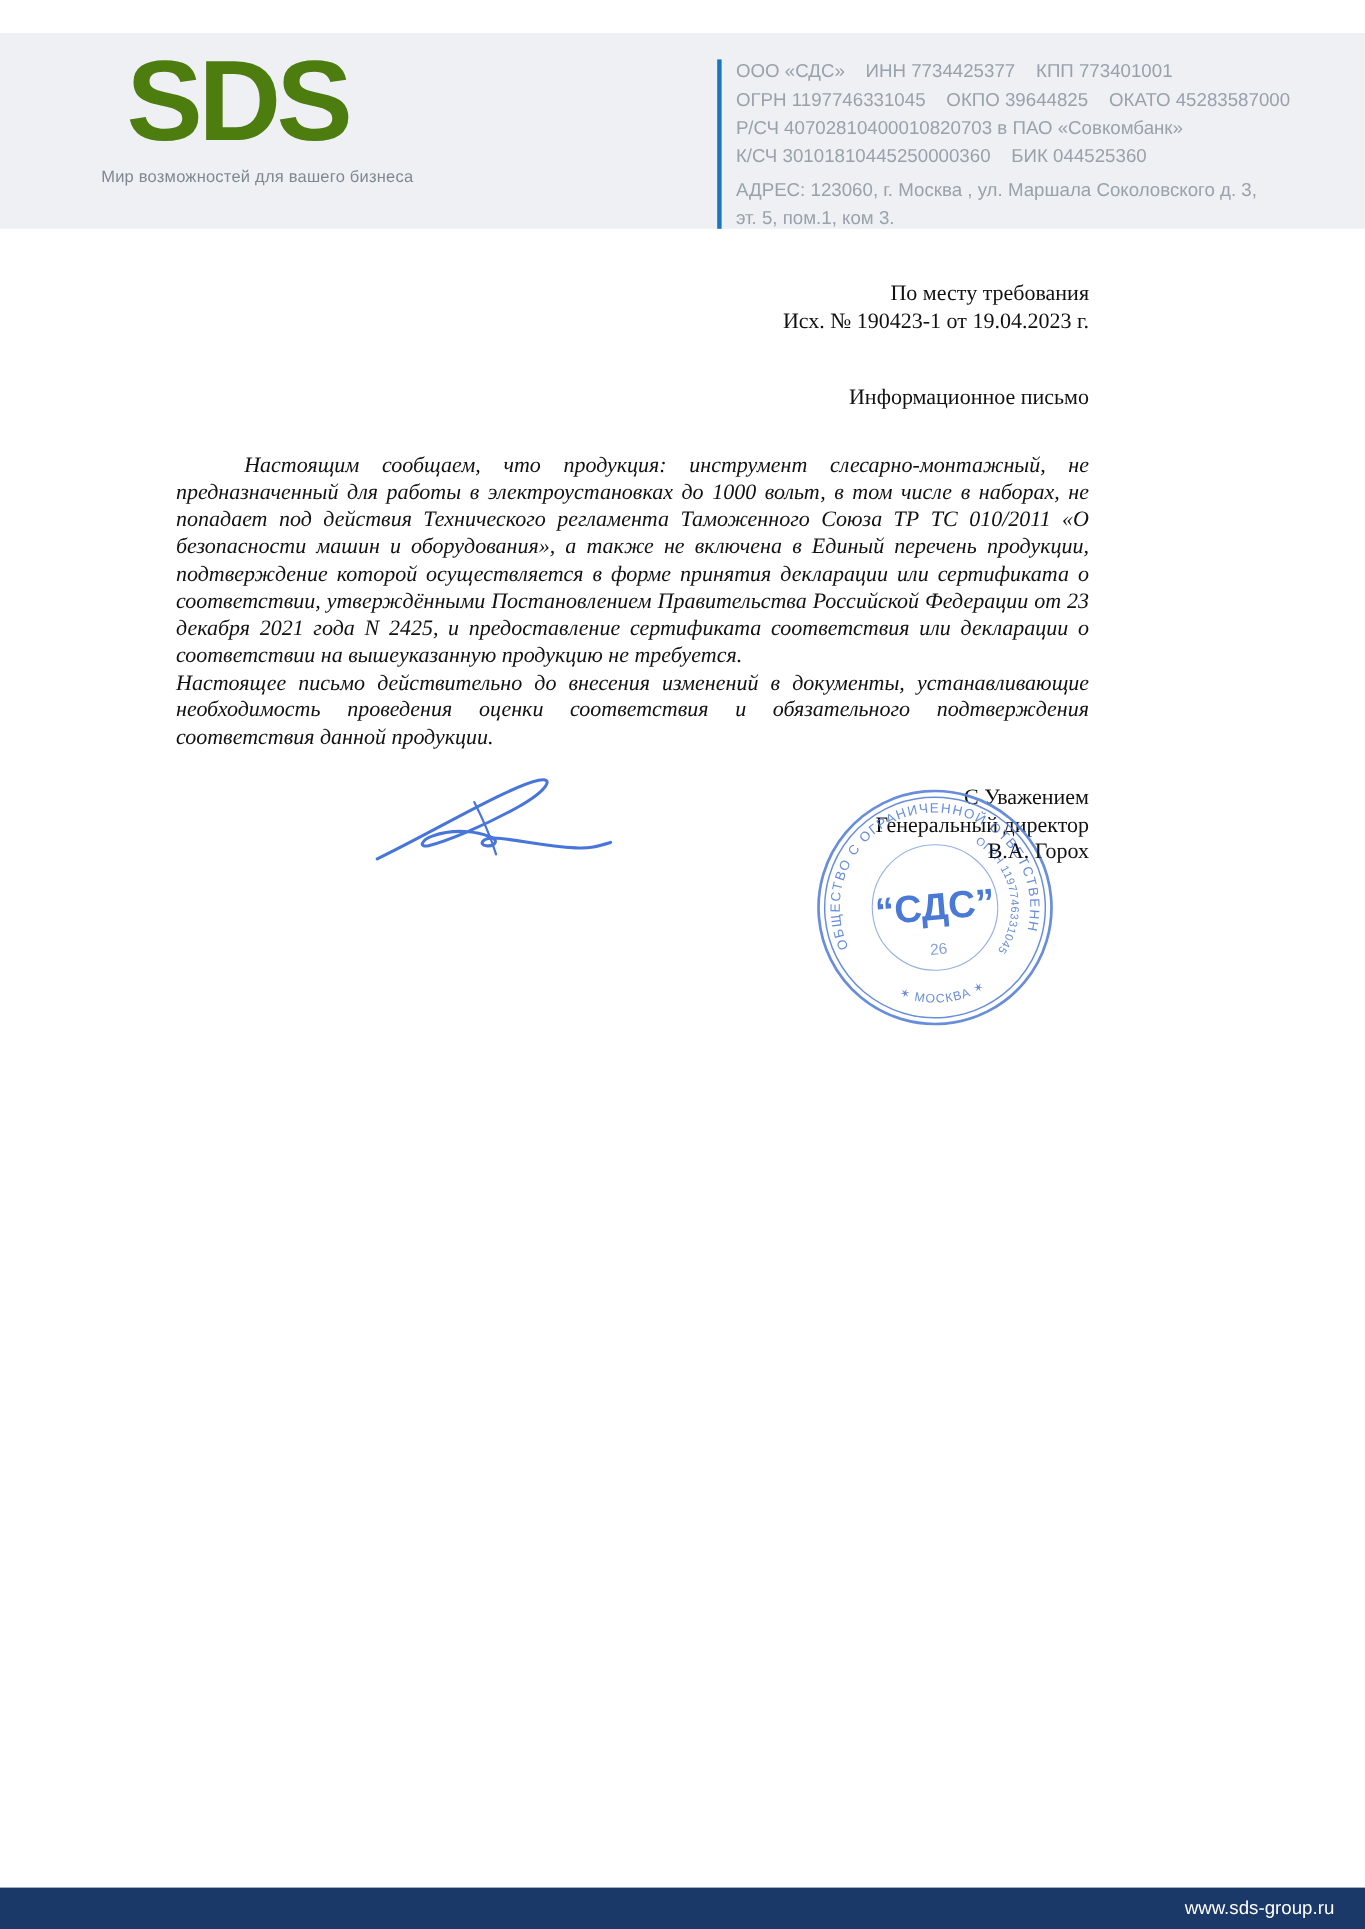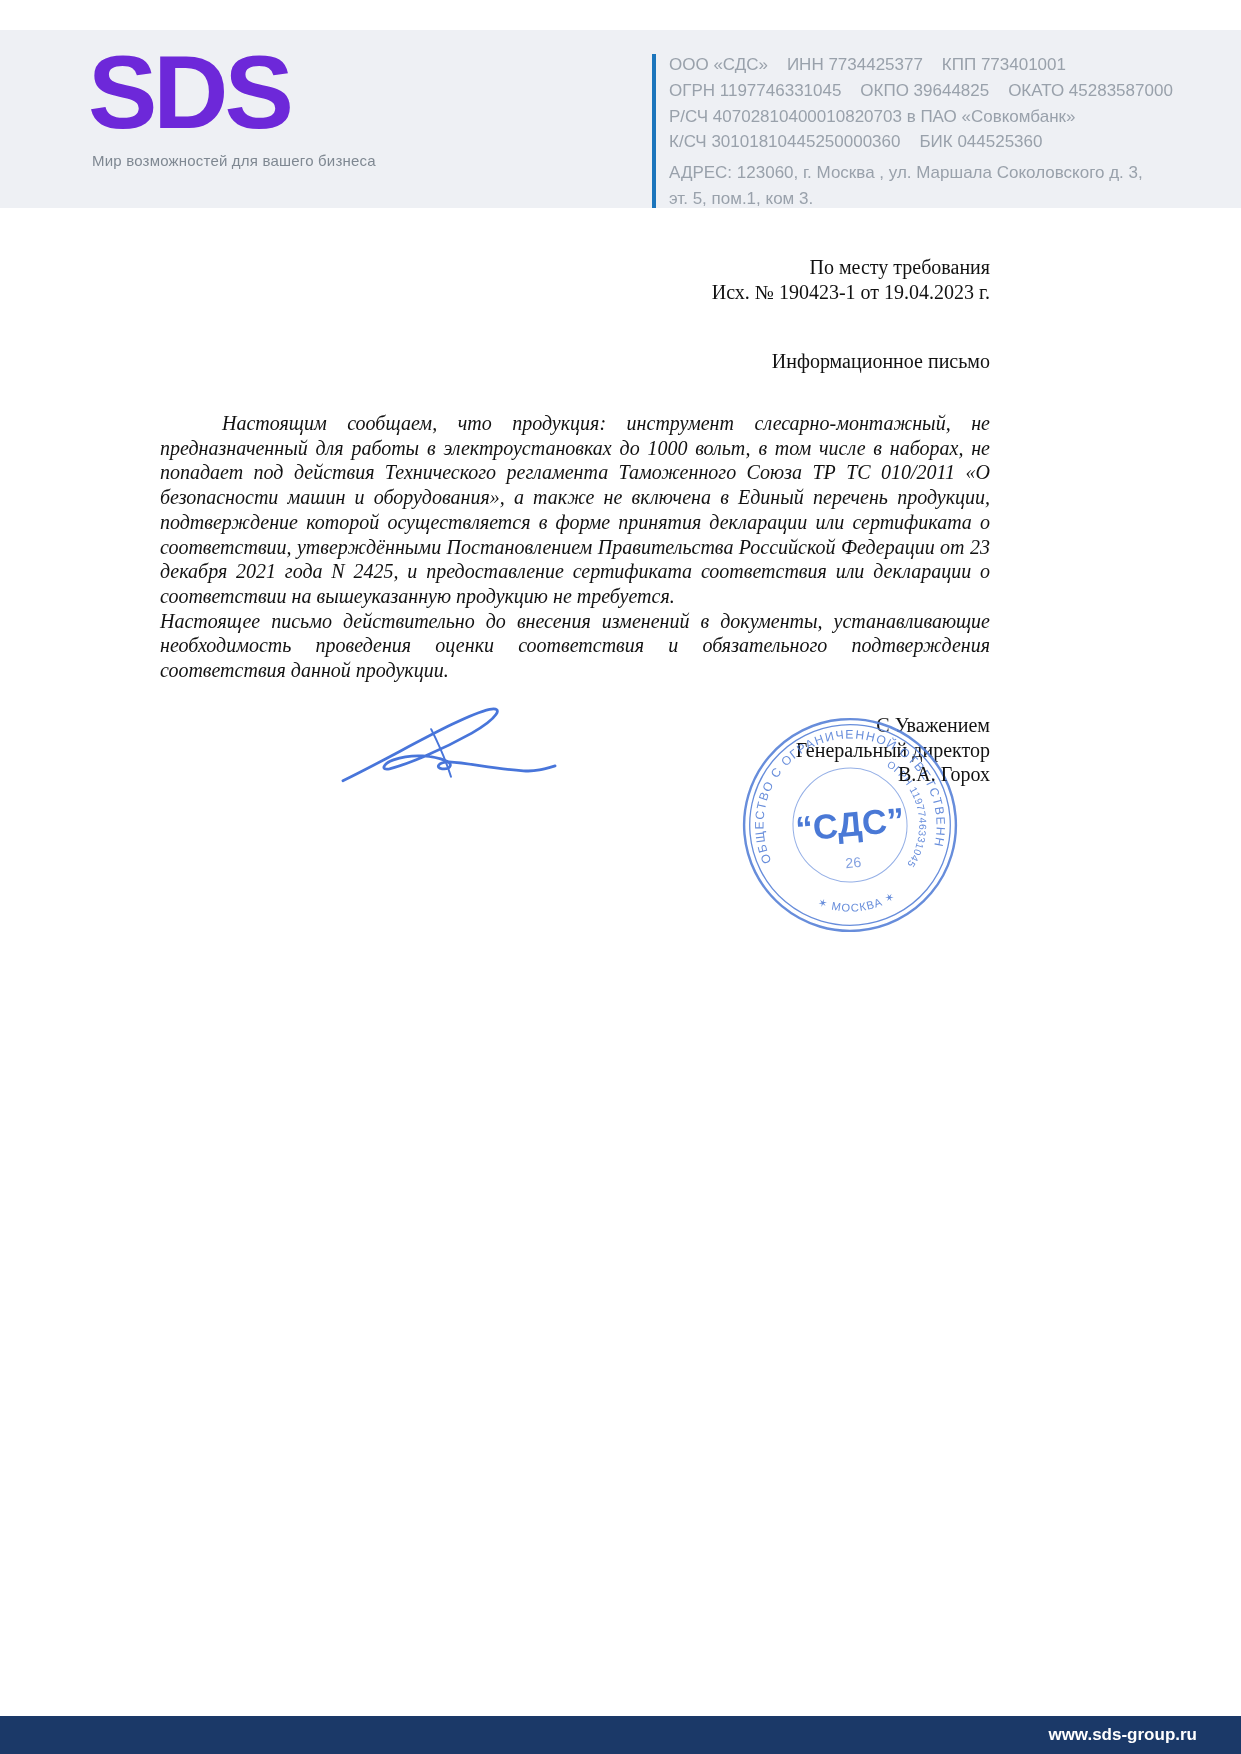--- a/index.html
+++ b/index.html
@@ -10,21 +10,21 @@
     font-family:"Liberation Serif", serif; color:#111;
   }
   
   .letterhead {
     position:absolute; top:30px; left:0; width:100%; height:178px;
     background:#eef0f4;
   }
   .logo-block { position:absolute; left:88px; top:10px; }
   .logo-text {
     font-family:"Liberation Sans", sans-serif; font-weight:bold;
-    font-size:104px; line-height:1; color:#6d28d9; letter-spacing:-4px;
+    font-size:104px; line-height:1; color:#4d7c0f; letter-spacing:-4px;margin-left:27px;
   }
   .tagline {
     font-family:"Liberation Sans", sans-serif; font-size:15px;
     color:#7f8892; margin-top:8px; margin-left:4px; letter-spacing:.2px;
   }
   .details-block {
     position:absolute; left:652px; top:22px; padding-left:17px;
     font-family:"Liberation Sans", sans-serif; font-size:17px;
     color:#99a1ab; line-height:1.52;
   }
@@ -52,22 +52,21 @@
     position:absolute; left:578px; top:0; width:224px; height:224px;
     z-index:2; opacity:.92; transform:rotate(-5deg);
   }
   .signer { position:absolute; right:0; top:50px; z-index:3; }
   
   .footer-bar {
     position:absolute; left:0; bottom:0; width:100%; height:38px;
     background:#1b3968; color:#ffffff;
     font-family:"Liberation Sans", sans-serif; font-size:17px;
     display:flex; align-items:center; justify-content:flex-end;
-    padding-right:44px;
-    font-weight:bold;
+    padding-right:28px;
   }
 </style>
 </head>
 <body>
 
 <div class="page">
 
   <div class="letterhead">
     <div class="logo-block">
       <div class="logo-text">SDS</div>

